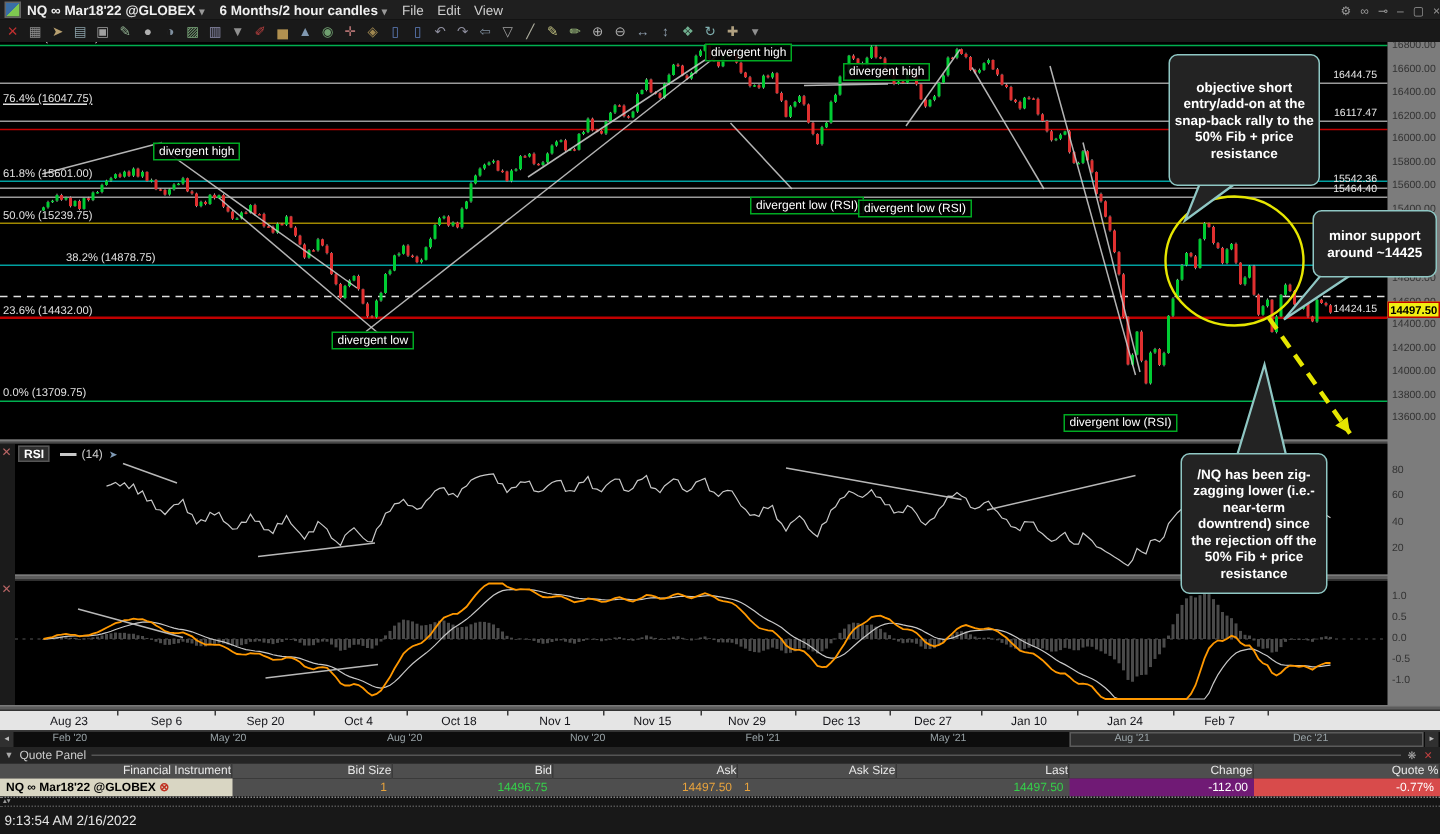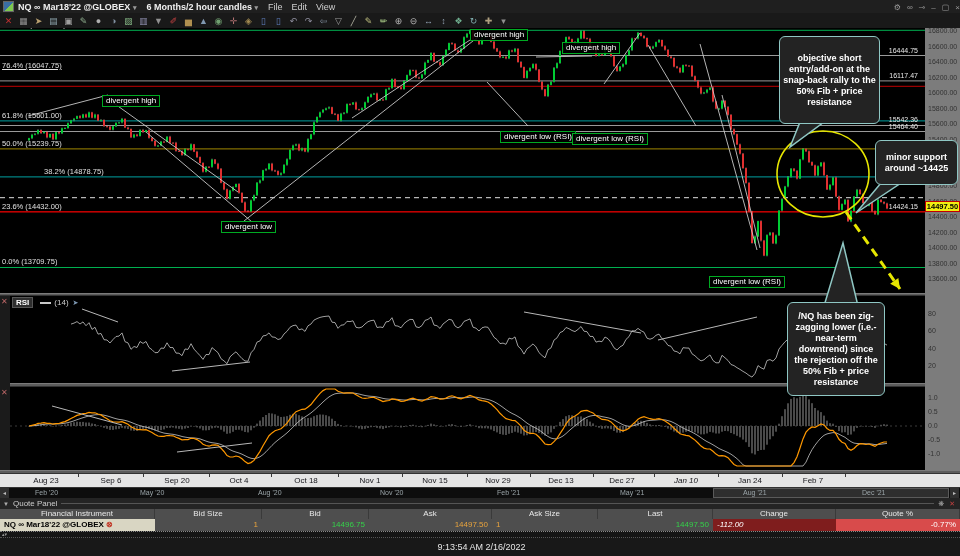--- a/index.html
+++ b/index.html
@@ -42,29 +42,29 @@
   #scrollbar{position:absolute;left:0;top:487px;width:960px;height:11px;background:#0d0d0d;z-index:2;border-top:1px solid #333;box-sizing:border-box;}
   .sb-label{position:absolute;top:1px;font-size:7px;color:#9aa4a8;white-space:nowrap;}
   #sb-thumb{position:absolute;top:0;height:10px;background:#2e2e2e;border:1px solid #5a5a5a;box-sizing:border-box;}
   .sb-arrow{position:absolute;top:0;width:9px;height:10px;background:#303030;color:#bbb;font-size:6px;line-height:10px;text-align:center;}
   
   #qp-header{position:absolute;left:0;top:498px;width:960px;height:11px;background:#242424;z-index:2;display:flex;align-items:center;font-size:8px;color:#ccc;}
   #qp-header .rule{flex:1;border-top:1px solid #555;margin:0 4px;}
   #qp-collapse{color:#aaa;font-size:6px;margin:0 4px 0 3px;}
   .qp-ico{font-size:7px;margin-right:5px;}
   #qp-cols{position:absolute;left:0;top:509px;width:960px;height:10px;background:#4e4e4e;z-index:2;}
-  .qp-col{position:absolute;top:0;height:10px;font-size:8px;color:#e8e8e8;text-align:center;line-height:10px;white-space:nowrap;border-right:1px solid #3a3a3a;box-sizing:border-box;}
+  .qp-col{position:absolute;top:0;height:10px;font-size:8px;color:#e8e8e8;text-align:right;line-height:10px;white-space:nowrap;border-right:1px solid #3a3a3a;box-sizing:border-box;}
   #qp-row{position:absolute;left:0;top:519px;width:960px;height:12px;background:#4e4e4e;z-index:2;}
   .qp-cell{position:absolute;top:0;height:12px;font-size:8px;line-height:12px;white-space:nowrap;box-sizing:border-box;padding:0 4px;}
   #qp-dotted{position:absolute;left:0;top:531px;width:960px;height:7px;background:#151515;border-top:1px dotted #888;border-bottom:1px dotted #555;z-index:2;box-sizing:border-box;color:#999;font-size:5px;line-height:5px;padding-left:2px;}
   
   #callouts{position:absolute;left:0;top:0;width:960px;height:556px;z-index:5;pointer-events:none;}
   .callout{position:absolute;background:#232323;border:1.5px solid #8fc7c4;border-radius:6px;color:#fff;font-size:9px;font-weight:bold;text-align:center;display:flex;align-items:center;justify-content:center;padding:2px 3px;box-sizing:border-box;line-height:11px;pointer-events:auto;}
   
-  #statusbar{position:absolute;left:0;top:538px;width:960px;height:18px;background:#181818;z-index:2;color:#e5e5e5;font-size:9px;padding:4px 0 0 3px;box-sizing:border-box;text-align:center;}
+  #statusbar{position:absolute;left:0;top:538px;width:960px;height:18px;background:#181818;z-index:2;color:#e5e5e5;font-size:9px;padding:4px 0 0 3px;box-sizing:border-box;}
 </style>
 </head>
 <body>
 <div id="app">
 
   <div id="titlebar">
     <span id="app-icon"></span>
     <span class="tb-btn"><span>NQ ∞ Mar18'22 @GLOBEX</span> <span class="arr">▾</span></span>
     <span class="tb-btn"><span>6 Months/2 hour candles</span> <span class="arr">▾</span></span>
     <span id="menu-bar"><span class="menu-item">File</span><span class="menu-item">Edit</span><span class="menu-item">View</span></span>
@@ -1096,21 +1096,21 @@
       <div class="x-label" style="left: 370px;">Nov 1</div>
       <div class="x-tick" style="left: 402px;"></div>
       <div class="x-label" style="left: 435px;">Nov 15</div>
       <div class="x-tick" style="left: 467px;"></div>
       <div class="x-label" style="left: 498px;">Nov 29</div>
       <div class="x-tick" style="left: 530px;"></div>
       <div class="x-label" style="left: 561px;">Dec 13</div>
       <div class="x-tick" style="left: 593px;"></div>
       <div class="x-label" style="left: 622px;">Dec 27</div>
       <div class="x-tick" style="left: 654px;"></div>
-      <div class="x-label" style="left: 686px; font-style: italic;">Jan 10</div>
+      <div class="x-label" style="left: 686px;">Jan 10</div>
       <div class="x-tick" style="left: 718px;"></div>
       <div class="x-label" style="left: 750px;">Jan 24</div>
       <div class="x-tick" style="left: 782px;"></div>
       <div class="x-label" style="left: 813px;">Feb 7</div>
       <div class="x-tick" style="left: 845px;"></div>
     </div>
 
   <div id="scrollbar">
       <div id="sb-thumb" style="left: 713px; width: 236px;"></div>
       <div class="sb-label" style="left: 35px;">Feb '20</div>
@@ -1141,21 +1141,21 @@
       <div class="qp-col" style="left: 713px; width: 123px;">Change</div>
       <div class="qp-col" style="left: 836px; width: 124px;">Quote %</div>
     </div>
   <div id="qp-row">
       <div class="qp-cell" style="left: 0px; width: 155px; background: rgb(217, 214, 195); color: rgb(0, 0, 0); font-weight: bold;">NQ ∞ Mar18'22 @GLOBEX  <span style="color: rgb(192, 48, 32);">⊗</span></div>
       <div class="qp-cell" style="left: 155px; width: 107px; color: rgb(232, 163, 61); text-align: right;">1</div>
       <div class="qp-cell" style="left: 262px; width: 107px; color: rgb(53, 208, 74); text-align: right;">14496.75</div>
       <div class="qp-cell" style="left: 369px; width: 123px; color: rgb(232, 163, 61); text-align: right;">14497.50</div>
       <div class="qp-cell" style="left: 492px; width: 106px; color: rgb(232, 163, 61); text-align: left;">1</div>
       <div class="qp-cell" style="left: 598px; width: 115px; color: rgb(53, 208, 74); text-align: right;">14497.50</div>
-      <div class="qp-cell" style="left: 713px; width: 123px; background: #7f1d1d; color: rgb(255, 255, 255);  font-style: italic;">-112.00</div>
+      <div class="qp-cell" style="left: 713px; width: 123px; background: #701a75; color: rgb(255, 255, 255); text-align: right;">-112.00</div>
       <div class="qp-cell" style="left: 836px; width: 124px; background: rgb(216, 75, 75); color: rgb(255, 255, 255); text-align: right;">-0.77%</div>
     </div>
   <div id="qp-dotted"><span>▴▾</span></div>
 
   <div id="callouts">
       <div class="callout" style="left: 779px; top: 36px; width: 101px; height: 88px;">objective short entry/add-on at the snap-back rally to the 50% Fib + price resistance</div>
       <div class="callout" style="left: 875px; top: 140px; width: 83px; height: 45px;">minor support around ~14425</div>
       <div class="callout" style="left: 787px; top: 302px; width: 98px; height: 94px;">/NQ has been zig-zagging lower (i.e.- near-term downtrend) since the rejection off the 50% Fib + price resistance</div>
     </div>
 

